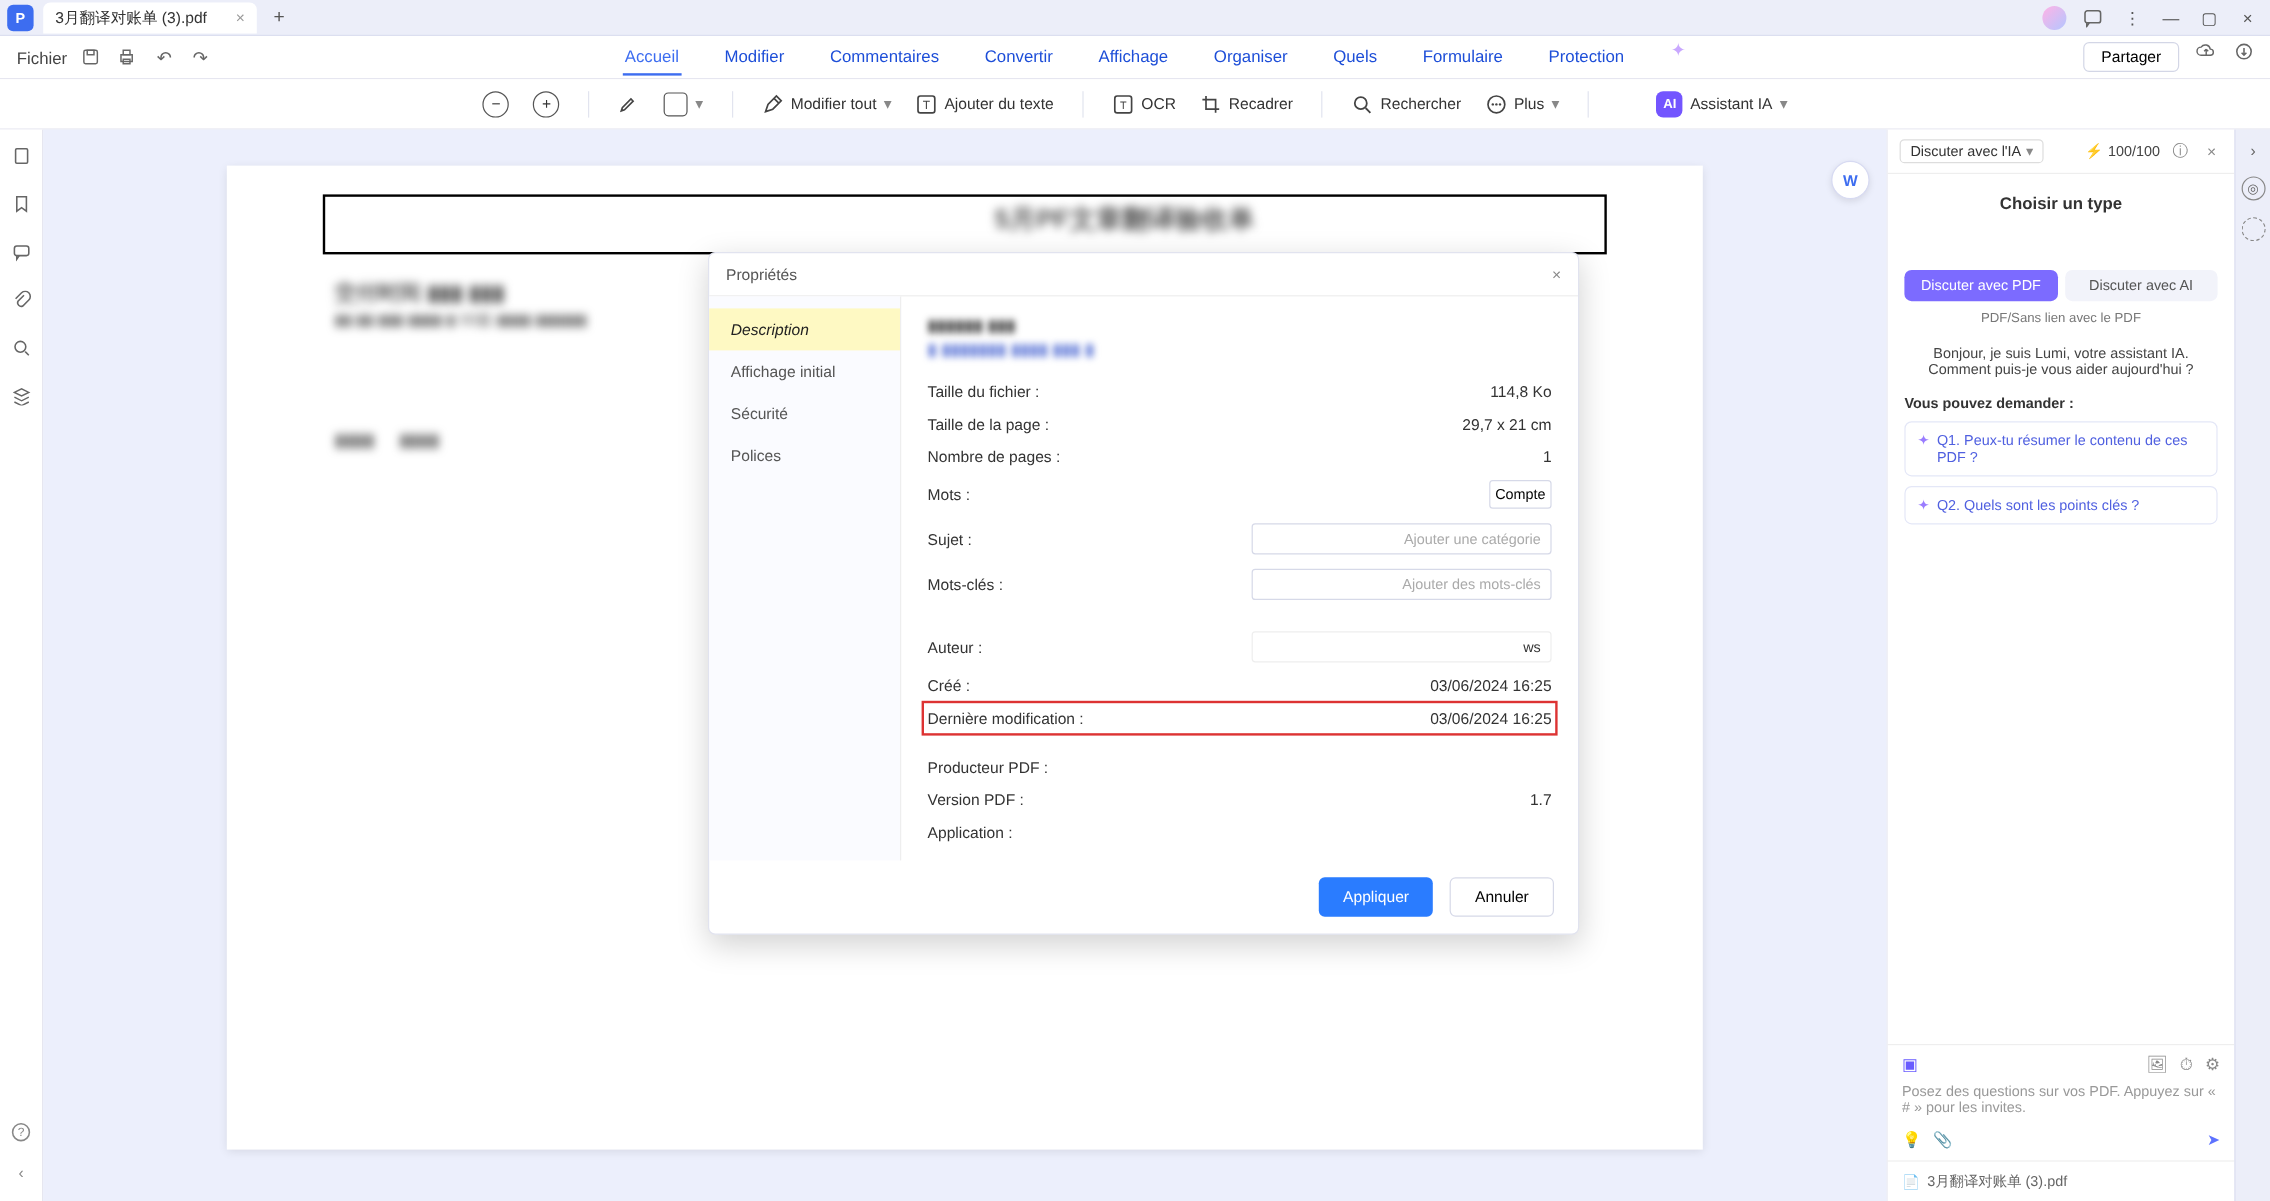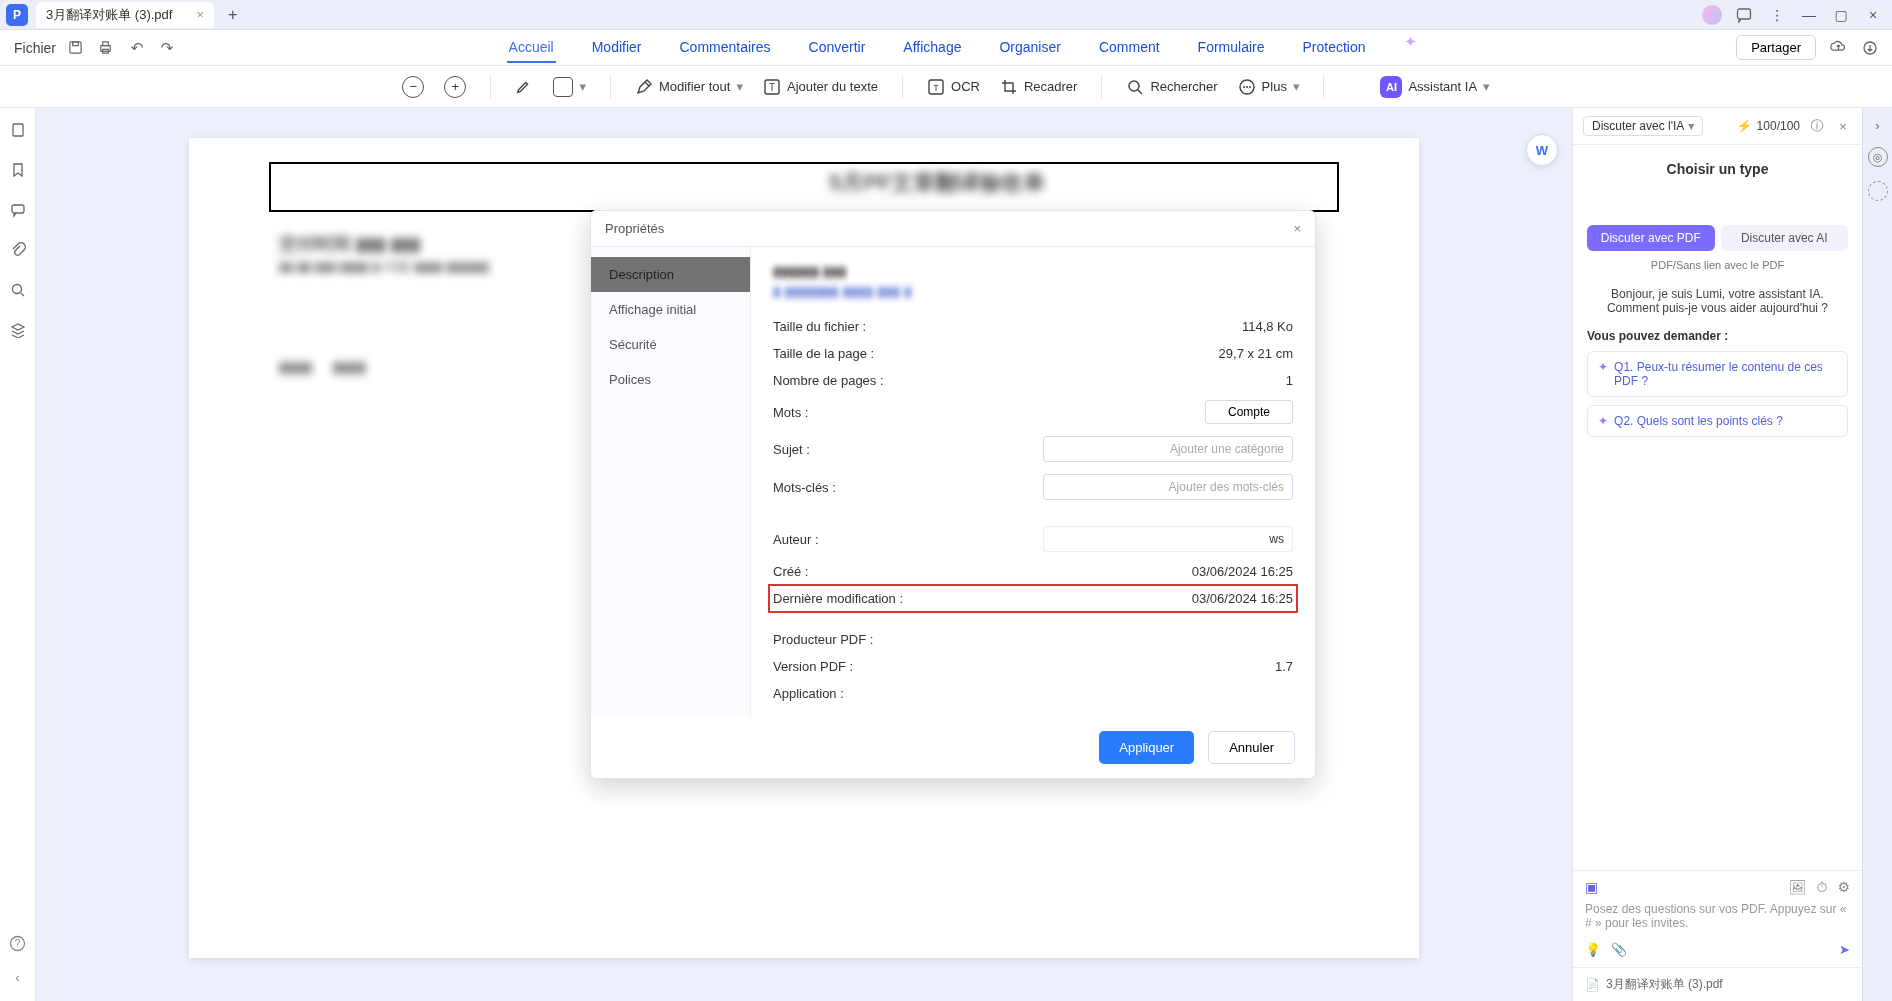--- a/index.html
+++ b/index.html
@@ -14,21 +14,21 @@
   .titlebar-right { margin-left:auto; display:flex; align-items:center; gap:14px; padding-right:10px; }
   .avatar { width:20px; height:20px; border-radius:50%; background:linear-gradient(135deg,#ffb3e6,#b3c6ff); }
   .win-ctrl { color:#555; font-size:14px; width:18px; text-align:center; }
 
   
   .menubar { display:flex; align-items:center; height:36px; background:#fff; border-bottom:1px solid #e6e6f0; }
   .file-group { display:flex; align-items:center; gap:12px; padding:0 14px; color:#444; }
   .menu-center { flex:1; display:flex; justify-content:center; gap:34px; }
   .menu-item { color:#1d4ed8; font-size:14px; padding:6px 2px; border-bottom:2px solid transparent; }
   .menu-item.active { color:#3d6df0; border-bottom-color:#3d6df0; font-weight:500; }
-  .menu-right { display:flex; align-items:center; gap:14px; padding-right:12px; }
+  .menu-right { display:flex; align-items:flex-start; gap:14px; padding-right:12px; }
   .share-btn { border:1px solid #d3d6e6; background:#fff; border-radius:5px; padding:4px 14px; font-size:13px; }
   .small-ico { color:#666; font-size:15px; width:18px; text-align:center; }
 
   
   .toolbar { display:flex; align-items:center; justify-content:center; height:42px; background:#fff; border-bottom:1px solid #e6e6f0; gap:20px; }
   .tool-item { display:flex; align-items:center; gap:6px; color:#333; font-size:13px; }
   .tool-sep { width:1px; height:22px; background:#e2e4ef; margin:0 4px; }
   .tool-ico { width:18px; height:18px; display:inline-flex; align-items:center; justify-content:center; color:#444; }
   .ai-chip { display:flex; align-items:center; gap:6px;margin-left:32px; }
   .ai-badge { width:22px; height:22px; border-radius:6px; background:#7355ff; color:#fff; display:flex; align-items:center; justify-content:center; font-size:11px; font-weight:bold; }
@@ -77,31 +77,31 @@
   .far-rail { width:30px; background:#eceef9; border-left:1px solid #dcdff0; display:flex; flex-direction:column; align-items:center; padding-top:10px; gap:14px; color:#666; }
   .far-rail .dot { width:20px; height:20px; border-radius:50%; border:1.5px solid #888; display:flex; align-items:center; justify-content:center; font-size:11px;}
 
   
   .modal { position:absolute; left:590px; top:210px; width:726px; background:#fff; border-radius:6px; box-shadow:0 8px 26px rgba(0,0,0,.18); border:1px solid #e1e3ef; }
   .modal-head { display:flex; align-items:center; padding:10px 14px; border-bottom:1px solid #eee; color:#555; font-size:13px;}
   .modal-head .close { margin-left:auto; color:#888; }
   .modal-body { display:flex; }
   .m-side { width:160px; background:#fafbff; border-right:1px solid #eee; padding-top:10px; }
   .m-side div { padding:10px 18px; font-size:13px; color:#555; }
-  .m-side div.active { background:#737373; color:#222; }
+  .m-side div.active { background:#fef9c3; color:#222;font-style:italic; }
   .m-content { flex:1; padding:16px 22px 10px; }
   .blur-line { filter:blur(3px); color:#5a74d6; font-size:14px; margin-bottom:4px;}
   .prop-row { display:flex; align-items:center; padding:6px 0; font-size:13px; color:#333; }
   .prop-row .label { flex:0 0 200px; }
   .prop-row .val { margin-left:auto; color:#333;}
   .prop-row.highlight { outline:2px solid #d33; outline-offset:-1px; padding:6px 4px; margin:0 -4px;}
   .inp { width:250px; height:26px; border:1px solid #d6d9e8; border-radius:3px; text-align:right; padding:0 8px; font-size:12px; color:#333; margin-left:auto;}
   .inp.focus { border-color:#5d7dff; box-shadow:0 0 0 1px #5d7dff66;}
   .inp::placeholder { color:#aaa; }
-  .btn-lite { border:1px solid #d6d9e8; background:#fff; border-radius:3px; padding:4px 22px; font-size:12px; margin-left:auto;}
+  .btn-lite { border:1px solid #d6d9e8; background:#fff; border-radius:3px; padding:4px 4px; font-size:12px; margin-left:auto;}
   .modal-foot { display:flex; justify-content:flex-end; gap:14px; padding:14px 20px; }
   .btn-primary { background:#2a7cff; color:#fff; border:none; border-radius:5px; padding:8px 20px; font-size:13px;}
   .btn-secondary { background:#fff; border:1px solid #d6d9e8; border-radius:5px; padding:8px 20px; font-size:13px;}
 
   svg { display:block; }
 </style>
 </head>
 <body>
 
 <div class="titlebar">
@@ -145,21 +145,21 @@
     <span class="small-ico">↶</span>
     <span class="small-ico">↷</span>
   </div>
   <div class="menu-center">
     <span class="menu-item active">Accueil</span>
     <span class="menu-item">Modifier</span>
     <span class="menu-item">Commentaires</span>
     <span class="menu-item">Convertir</span>
     <span class="menu-item">Affichage</span>
     <span class="menu-item">Organiser</span>
-    <span class="menu-item">Comment</span>
+    <span class="menu-item">Quels</span>
     <span class="menu-item">Formulaire</span>
     <span class="menu-item">Protection</span>
     <span class="small-ico" style="color:#c9a8ff;">✦</span>
   </div>
   <div class="menu-right">
     <button class="share-btn">Partager</button>
     <span class="small-ico">
       <svg width="17" height="17" viewBox="0 0 20 20">
           <path d="M5 13a4 4 0 010-8 5 5 0 019 2 3 3 0 010 6H5z M10 7v6m0-6l-2 2m2-2l2 2" fill="none" stroke="#666" stroke-width="1.4"></path>
         </svg>

